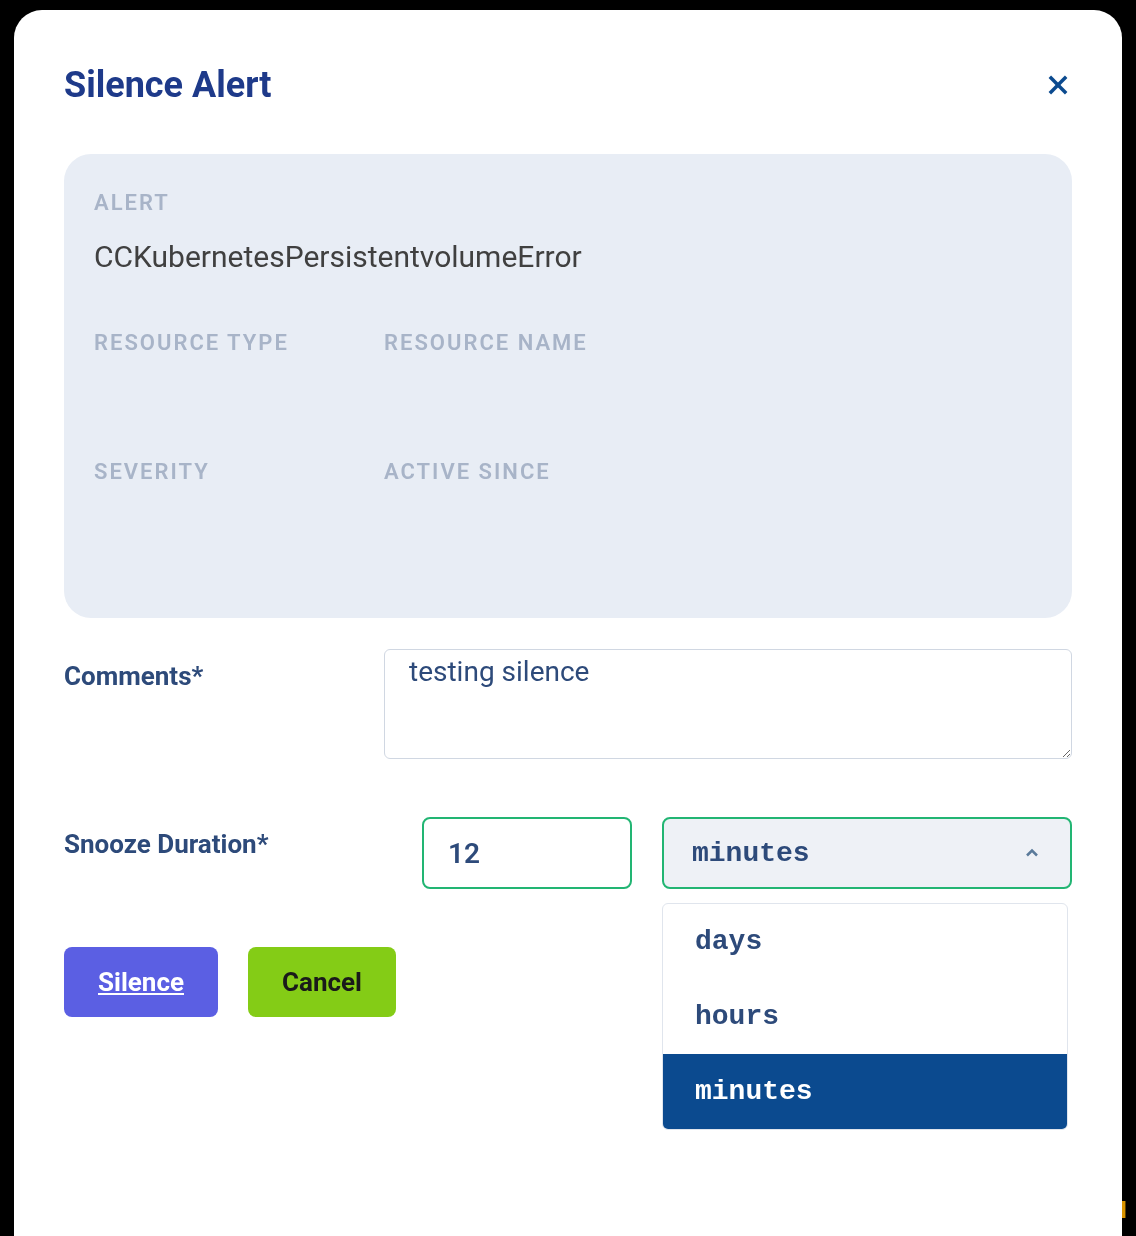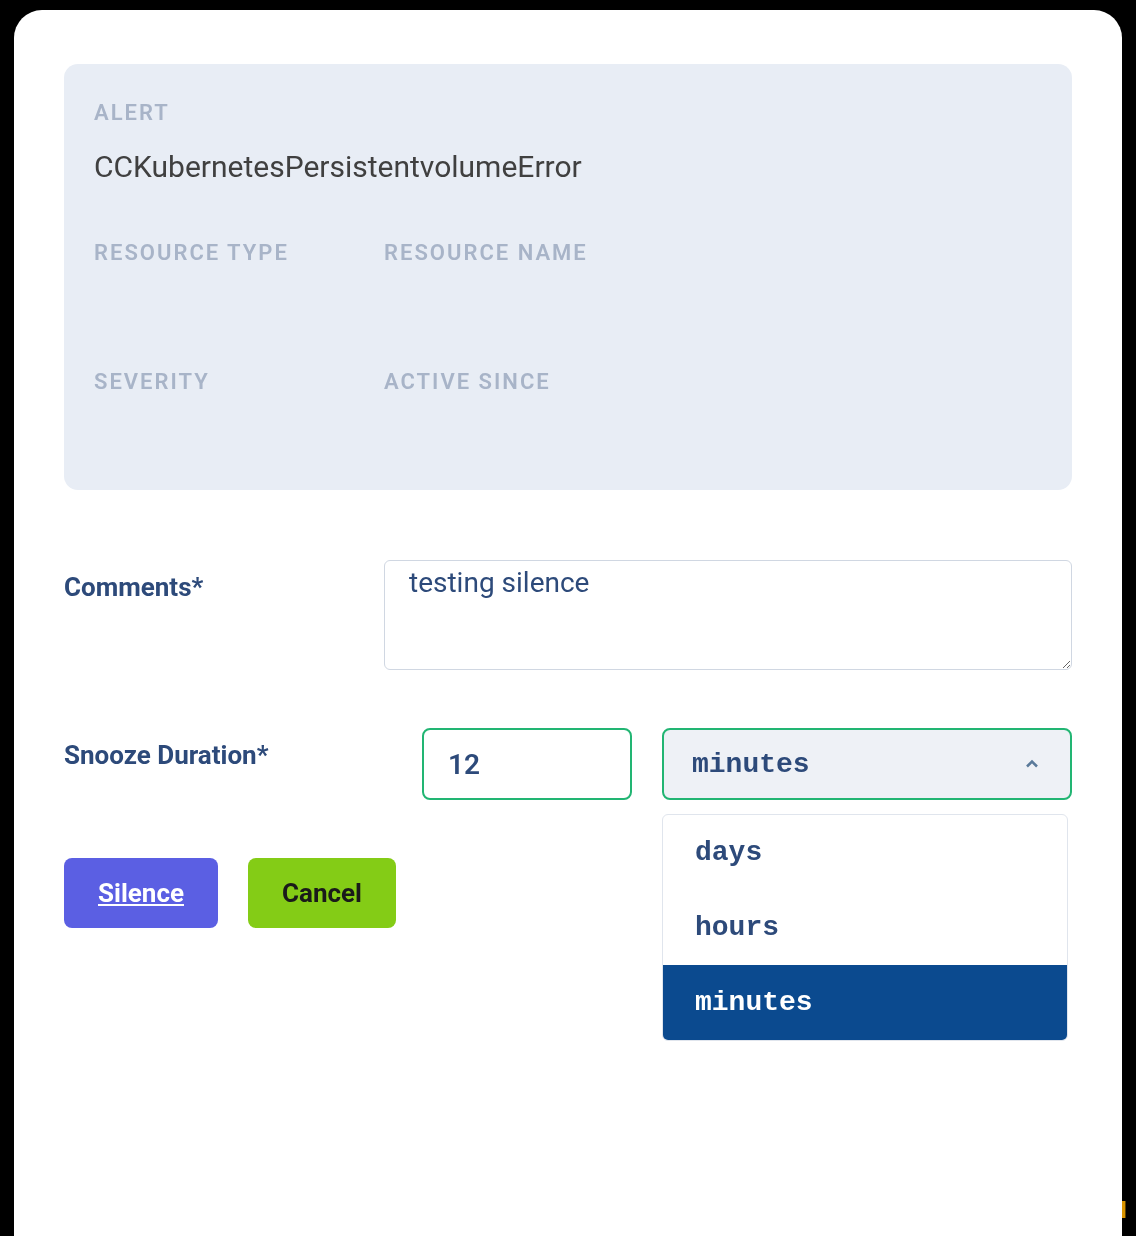--- a/index.html
+++ b/index.html
@@ -50,23 +50,23 @@
     }
     .close-icon {
       width: 28px;
       height: 28px;
       cursor: pointer;
       color: #0b4a8f;
       stroke-width: 3;
     }
     .alert-panel {
       background: #e8edf5;
-      border-radius: 14px;
-      padding: 36px 30px 72px 30px;
-      margin-bottom: 70px;
+      border-radius: 27px;
+      padding: 36px 30px 110px 30px;
+      margin-bottom: 31px;
     }
     .field-label {
       font-size: 22px;
       font-weight: 600;
       letter-spacing: 2px;
       color: #a8b4c8;
       text-transform: uppercase;
       margin-bottom: 24px;
     }
     .alert-name {
@@ -195,20 +195,27 @@
       color: #1a1a1a;
     }
   </style>
 </head>
 <body>
 
 <div class="backdrop-hint">VARN</div>
 
 <div class="modal">
 
+  <div class="modal-header">
+    <h1 class="modal-title">Silence Alert</h1>
+    <svg class="close-icon" viewBox="0 0 24 24" fill="none" stroke="currentColor">
+      <line x1="5" y1="5" x2="19" y2="19"></line>
+      <line x1="19" y1="5" x2="5" y2="19"></line>
+    </svg>
+  </div>
 
   <div class="alert-panel">
     <div class="field-label">ALERT</div>
     <div class="alert-name">CCKubernetesPersistentvolumeError</div>
 
     <div class="alert-grid">
       <div>
         <div class="field-label">RESOURCE TYPE</div>
         <div></div>
       </div>

